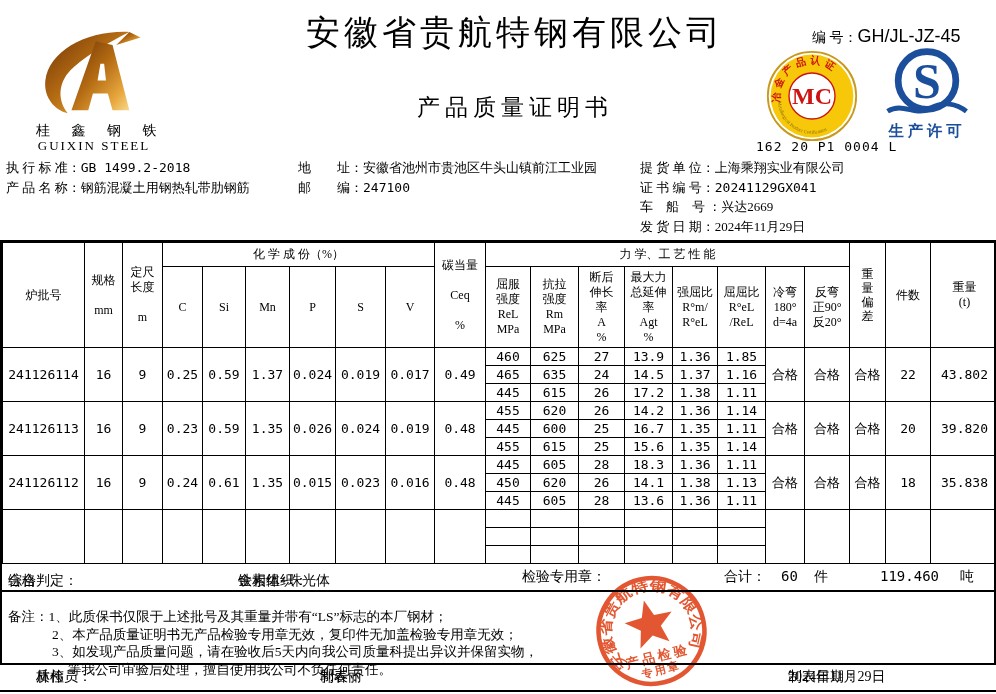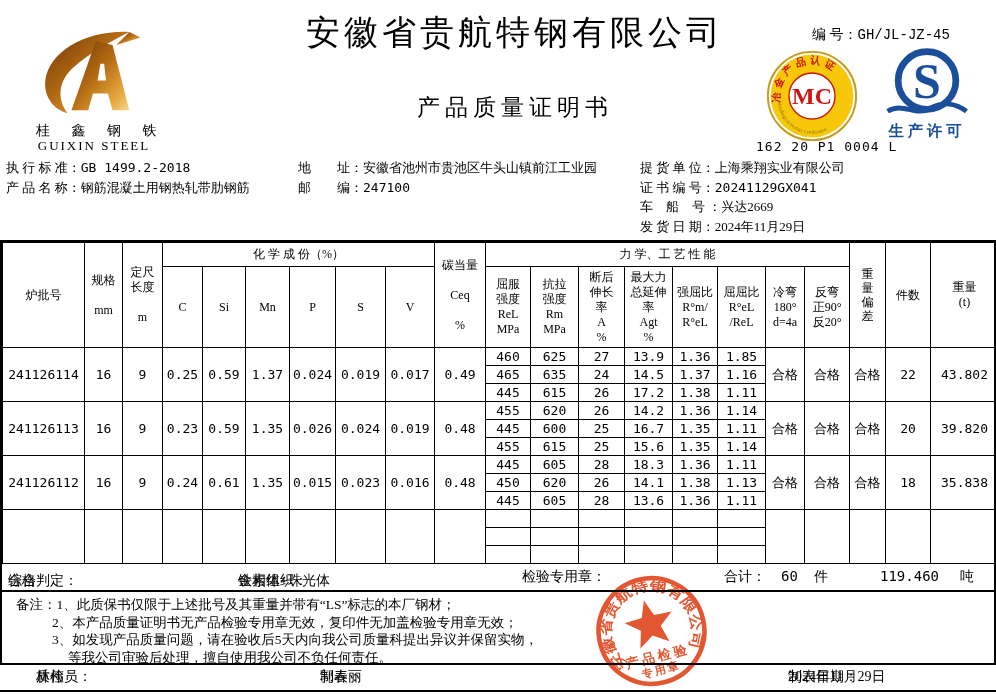--- a/index.html
+++ b/index.html
@@ -7,21 +7,21 @@
   .page {
     position:relative; width:996px; height:694px; background:#fff;
     font-family:"Liberation Serif","DejaVu Serif",serif; color:#000; overflow:hidden;
   }
   
   .company-title { position:absolute; top:10px; left:230px; width:570px; text-align:center;
     font-size:34px; letter-spacing:4px; white-space:nowrap; }
   .doc-title { position:absolute; top:92px; left:230px; width:570px; text-align:center;
     font-size:23px; letter-spacing:5px; }
   .doc-no { position:absolute; top:26px; left:812px; font-size:14px; white-space:nowrap; }
-  .doc-no .val { font-family:Liberation Mono, monospace; font-size:14px; }
+  .doc-no .val { font-family:Liberation Sans, sans-serif; font-size:18px; }
   .logo-block { position:absolute; left:36px; top:26px; width:116px; }
   .logo-cn { position:absolute; top:96px; left:0; width:116px; text-align:center;
     font-size:14px; letter-spacing:9px; white-space:nowrap; }
   .logo-en { position:absolute; top:112px; left:0; width:116px; text-align:center;
     font-size:13px; letter-spacing:2px; font-family:"Liberation Serif",serif; }
   .mc-logo { position:absolute; left:766px; top:50px; }
   .mc-code { position:absolute; left:756px; top:139px; font-family:"DejaVu Sans Mono",monospace;
     font-size:13px; letter-spacing:1px; }
   .qs-logo { position:absolute; left:872px; top:44px; }
   
@@ -51,21 +51,21 @@
   
   .summary { position:relative; height:28px; border-bottom:2px solid #000; font-size:14px; }
   .summary span { position:absolute; top:4px; white-space:nowrap; }
   .summary .num { font-family:"DejaVu Sans Mono",monospace; }
   .s-judge { left:6px; } .s-metallo { left:236px; } .s-stamp { left:520px; }
   .s-total { left:722px; } .s-pieces { left:779px; } .s-pieces-u { left:812px; }
   .s-weight { left:878px; } .s-weight-u { left:958px; }
   
   .notes { position:relative; padding-top:4px; font-size:13.5px; line-height:17.5px; }
   .notes .nline { white-space:nowrap; }
-  .notes .n0 { padding-left:14px; }
+  .notes .n0 { padding-left:6px;margin-top:12px; }
   .notes .n1 { padding-left:50px; }
   .notes .n2 { padding-left:66px; }
   
   .footer { position:absolute; top:668px; left:0; width:996px; height:22px; font-size:14px; }
   .footer span { position:absolute; white-space:nowrap; }
   .f-inspector { left:36px; } .f-tabulator { left:320px; } .f-date { left:788px; }
   .bottom-line { position:absolute; top:690px; left:0; width:996px; border-top:2px solid #000; }
   
   .stamp { position:absolute; left:590px; top:568px; width:122px; height:122px;
     transform:rotate(-14deg); opacity:.92; mix-blend-mode:multiply; pointer-events:none; }

